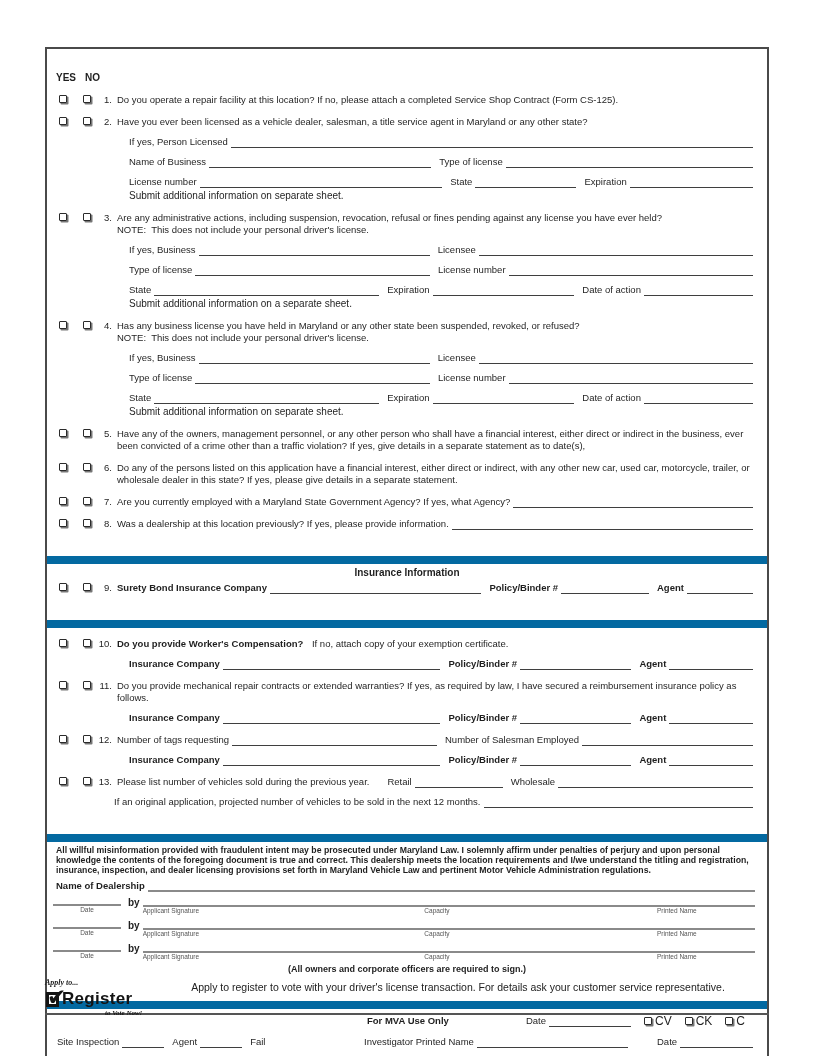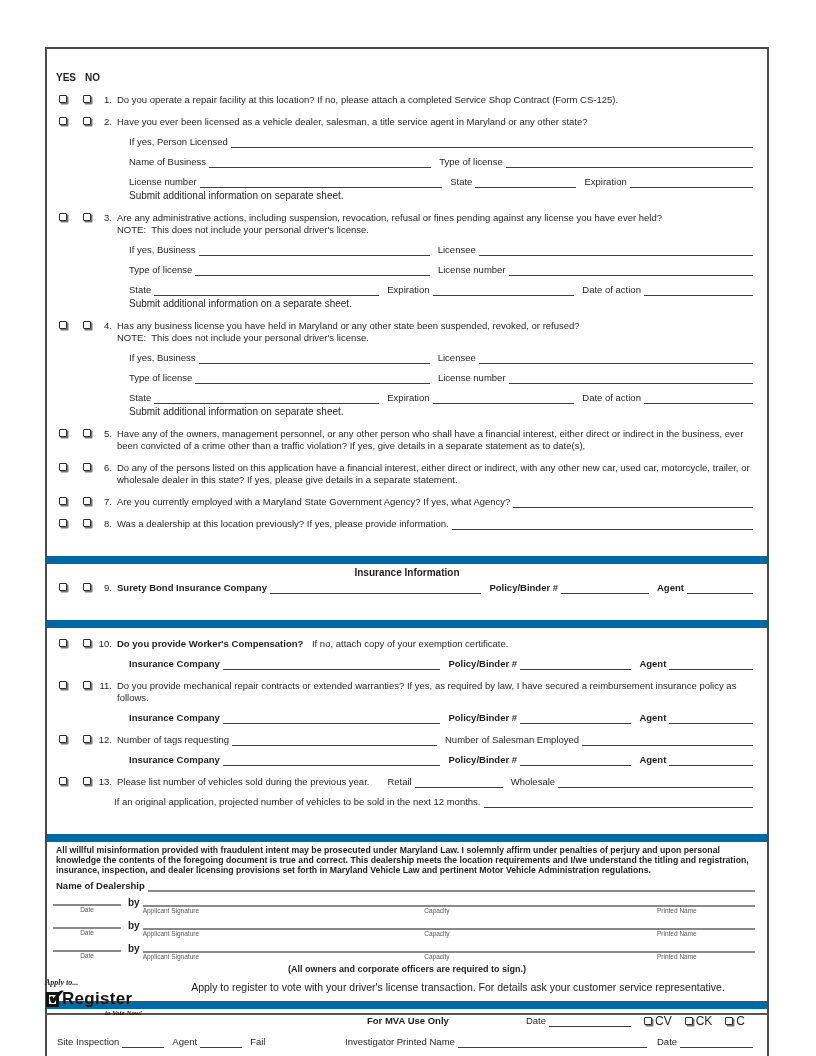--- a/index.html
+++ b/index.html
@@ -39,21 +39,21 @@
   .sig-labels .sl1 { width:46%; }
   .sig-labels .sl2 { width:38%; }
   .sig-labels .sl3 { flex:1; }
   .sig-note { text-align:center; font-weight:bold; font-size:9px; margin-top:3px; line-height:11px; }
   .mva-r1 { display:flex; align-items:flex-end; margin:6px 22px 0 12px; font-size:9.5px; line-height:12px; }
   .mva-title { font-weight:bold; margin-left:308px; white-space:nowrap; }
   .spacer { flex:1; }
   .mva-pair { display:flex; align-items:center; margin-left:13px; }
   .mva-pair .cb { margin:0 3px 0 0; }
   .mva-pair .pl { font-size:12px; }
-  .mva-row { display:flex; align-items:flex-end; margin:9px 14px 0 10px; font-size:9.5px; line-height:12px; }
+  .mva-row { display:flex; align-items:flex-end; margin:9px 14px 0 10px; font-size:9.5px; line-height:12px;gap:19px; }
   .mva-left { display:flex; align-items:flex-end; width:288px; flex:none; }
   .mva-mid { display:flex; align-items:flex-end; flex:1; margin-right:10px; }
   .mva-date { display:flex; align-items:flex-end; width:96px; flex:none; }
   .wline { flex:none; width:42px; }
   .footer { position:absolute; left:45px; top:976px; width:724px; height:58px; }
   .footer-rule { position:absolute; left:0; top:37px; width:100%; border-top:2px solid #555; }
   .footer-text { margin-left:102px; text-align:center; font-size:10.5px; line-height:13px; padding-top:5px; color:#222; }
   .vote-logo { position:absolute; left:0; top:2px; width:135px; height:55px; z-index:2; }
   .vl-apply { font-style:italic; font-weight:bold; font-size:8px; font-family:"Liberation Serif","DejaVu Serif",serif; }
   .vl-main { position:relative; height:26px; margin-top:1px; }

